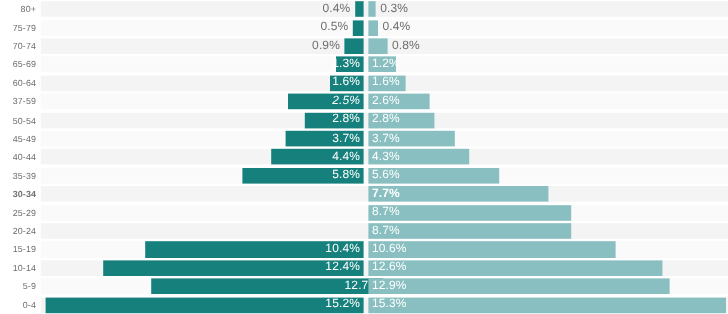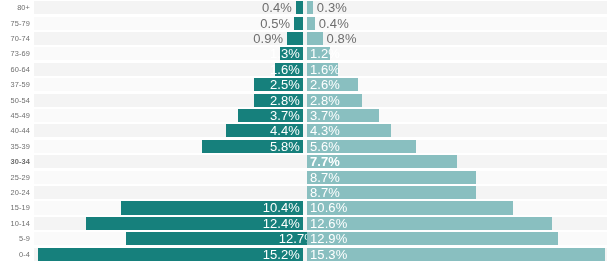--- a/index.html
+++ b/index.html
@@ -54,21 +54,21 @@
   }
   .bar.left{
     justify-content:flex-end;
     background:#16807c;
   }
   .bar.right{
     justify-content:flex-start;
     background:#89bfc0;
   }
   .vlabel{
-    font-size:13px;
+    font-size:10px;
     letter-spacing:0.1px;
     white-space:nowrap;
     line-height:1;
   }
   .bar.left .vlabel{color:#ffffff;padding-right:3px;}
   .bar.right .vlabel{color:#ffffff;padding-left:3px;}
   .bar.left.outside{background:transparent;}
   .bar.right.outside{background:transparent;}
   .barfill{
     position:absolute;
@@ -114,42 +114,42 @@
         <div class="barfill" style="width: 15.7208px;"></div>
         <span class="vlabel">0.9%</span>
       </div>
       <div class="bar right outside" style="left: 307px; width: 55.5844px; padding-left: 15.5844px;">
         <div class="barfill" style="width: 15.5844px;"></div>
         <span class="vlabel">0.8%</span>
       </div>
     </div>
     <div class="row alt" style="height: 15.4118px;">
       <div class="rowbg"></div>
-      <div class="ylabel">73-69</div>
+      <div class="ylabel">65-69</div>
       <div class="bar left" style="right: 304px; width: 22.7078px;">
         <span class="vlabel">1.3%</span>
       </div>
       <div class="bar right" style="left: 307px; width: 23.3766px;">
         <span class="vlabel">1.2%</span>
       </div>
     </div>
     <div class="row" style="height: 15.4118px;">
       <div class="rowbg"></div>
       <div class="ylabel">60-64</div>
       <div class="bar left" style="right: 304px; width: 27.9481px;">
         <span class="vlabel">1.6%</span>
       </div>
       <div class="bar right" style="left: 307px; width: 31.1688px;">
         <span class="vlabel">1.6%</span>
       </div>
     </div>
     <div class="row alt" style="height: 15.4118px;">
       <div class="rowbg"></div>
       <div class="ylabel">37-59</div>
-      <div class="bar left" style="right: 304px; width: 49px;">
+      <div class="bar left" style="right: 304px; width: 63px; font-style: italic;">
         <span class="vlabel">2.5%</span>
       </div>
       <div class="bar right" style="left: 307px; width: 50.6494px;">
         <span class="vlabel">2.6%</span>
       </div>
     </div>
     <div class="row" style="height: 15.4118px;">
       <div class="rowbg"></div>
       <div class="ylabel">50-54</div>
       <div class="bar left" style="right: 304px; width: 48.9091px;">

